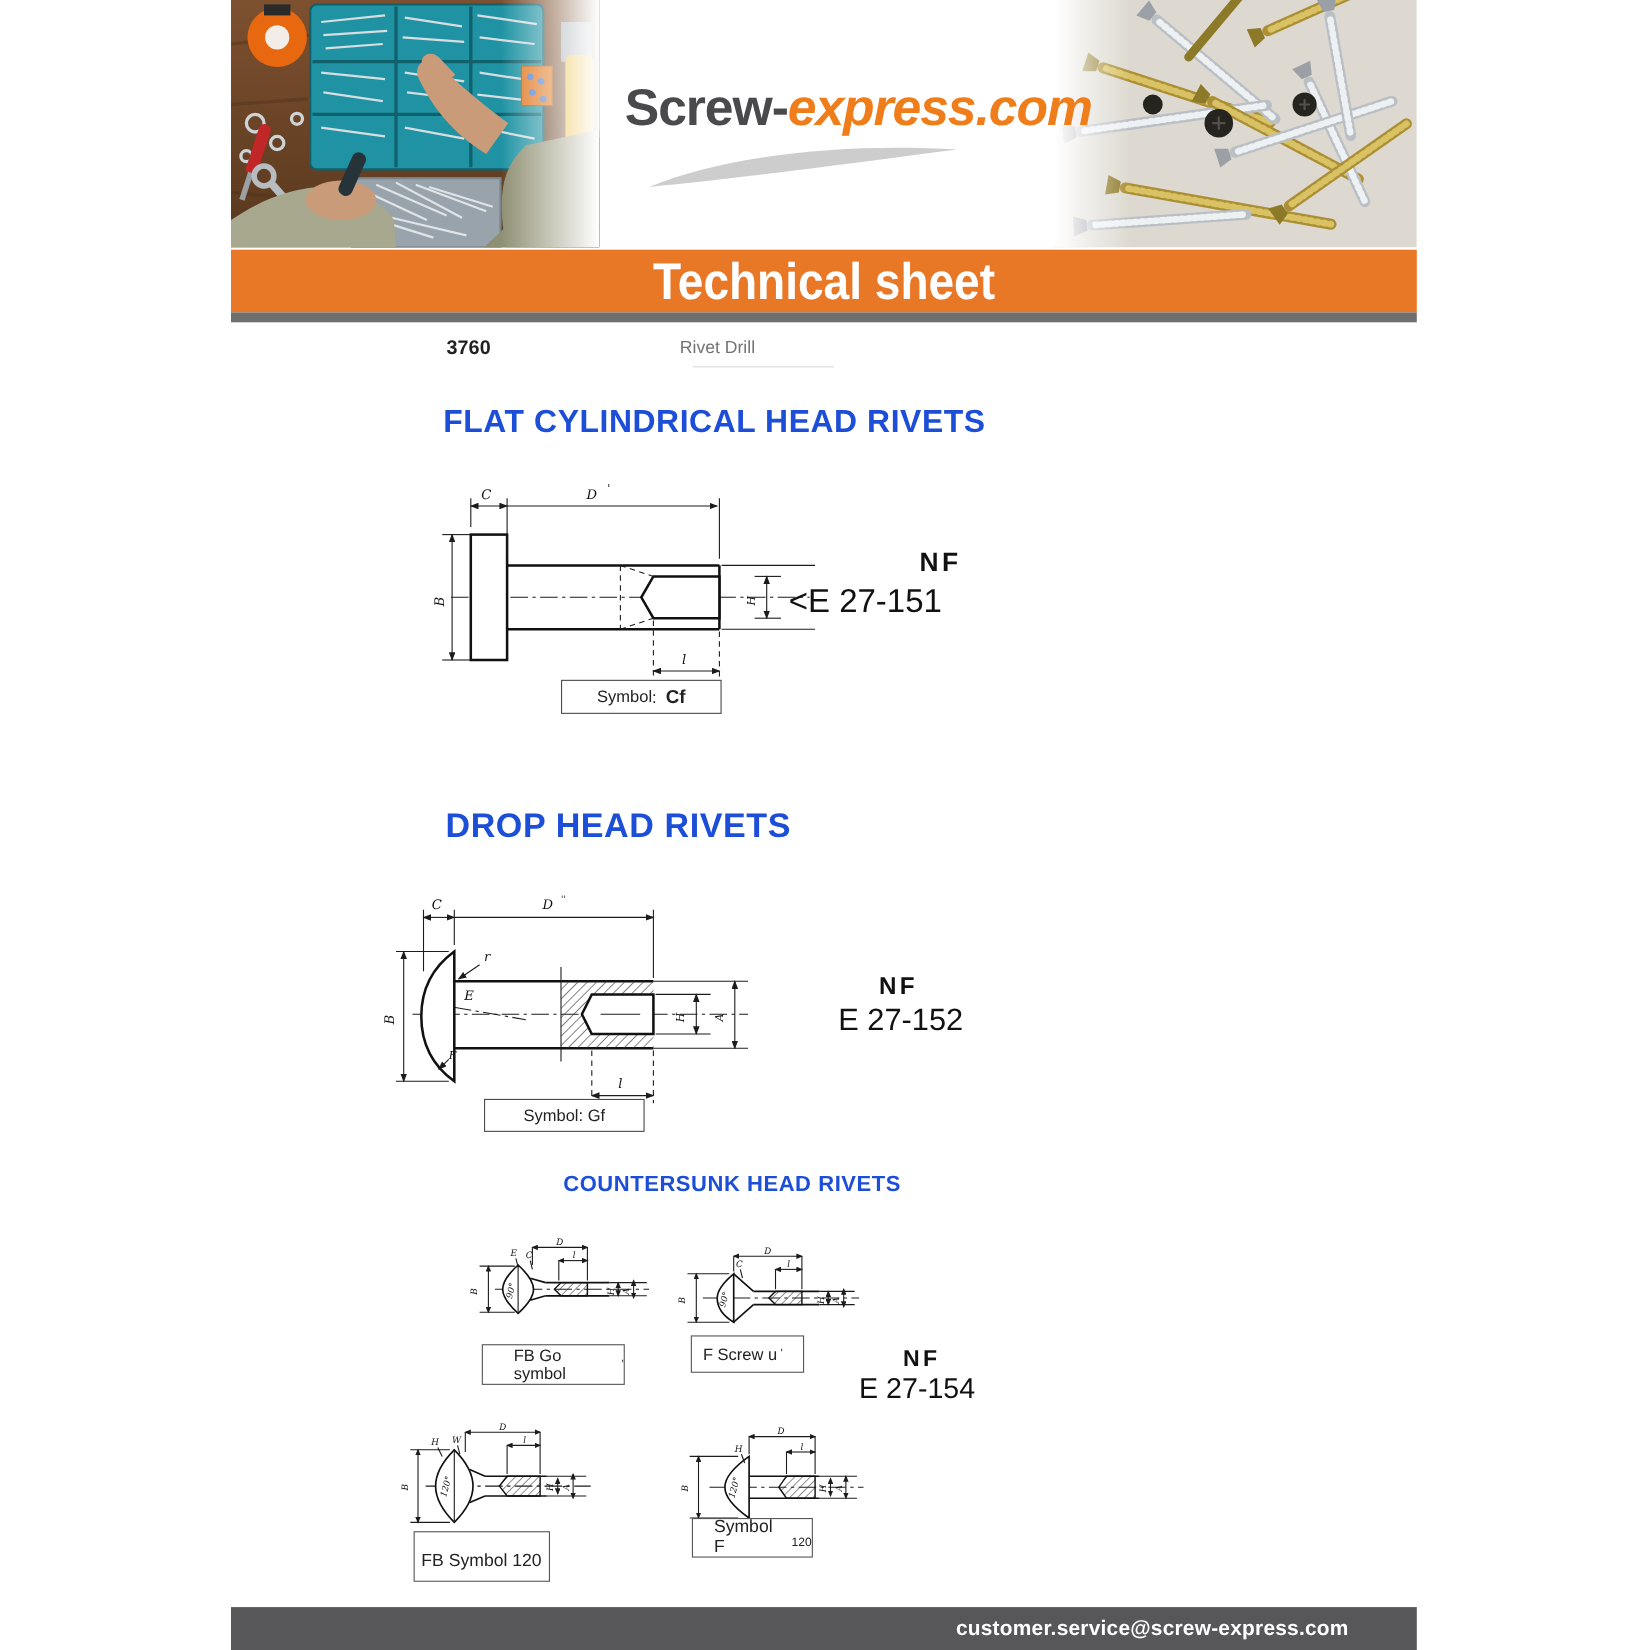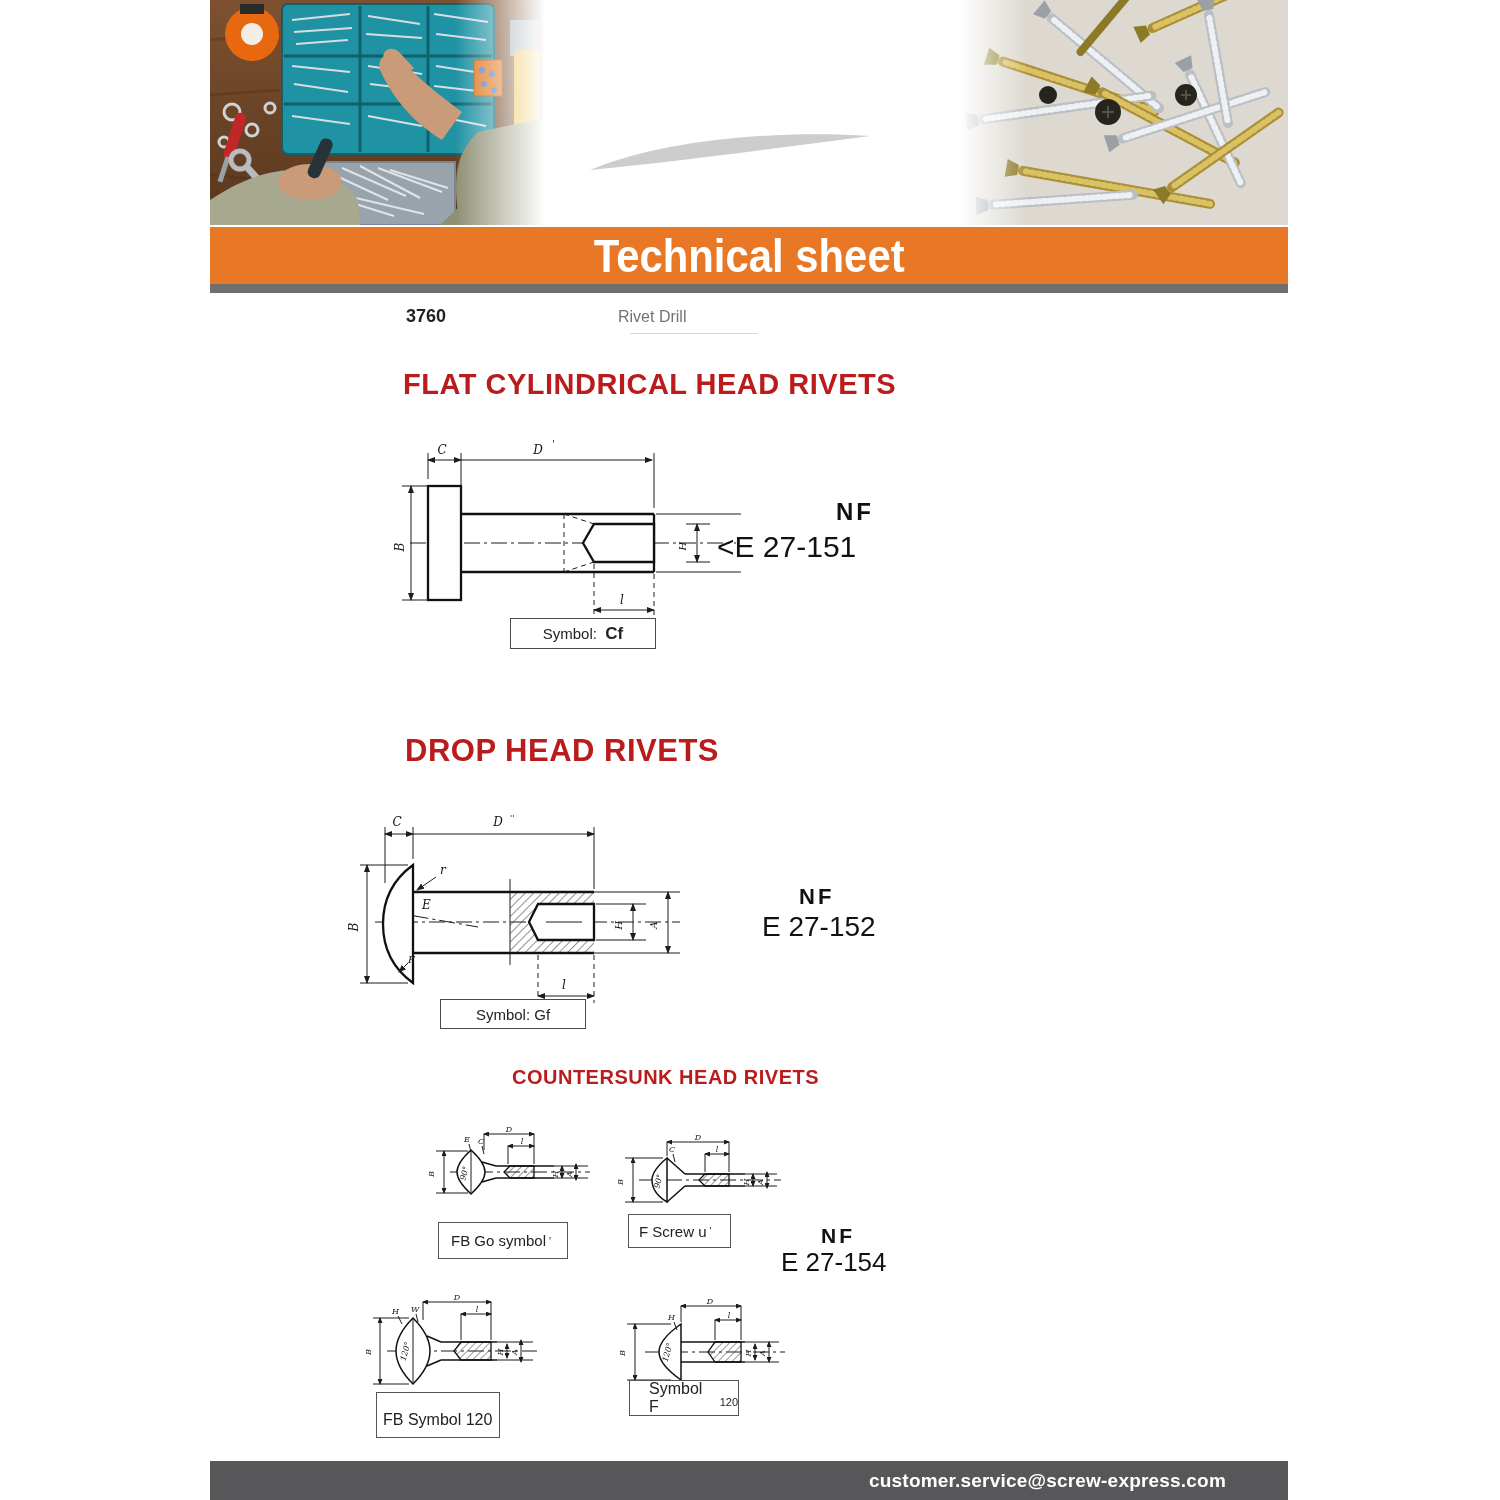--- a/index.html
+++ b/index.html
@@ -19,42 +19,42 @@
   .banner{position:absolute;left:0;top:227px;width:1078px;height:57px;background:#e97826;
           display:flex;align-items:center;justify-content:center;}
   .banner-title{color:#ffffff;font-size:45px;font-weight:800;transform:scaleX(.93) scaleY(1.04);
                 letter-spacing:0;}
   .gray-rule{position:absolute;left:0;top:284px;width:1078px;height:9px;background:#6f6f6f;}
 
   .prod-code{position:absolute;left:196px;top:306px;font-size:18px;font-weight:bold;color:#222;}
   .prod-name{position:absolute;left:408px;top:308px;font-size:16px;color:#737373;}
   .prod-underline{position:absolute;left:420px;top:333px;width:128px;height:1px;background:#d8d8d8;}
 
-  .h1{position:absolute;font-weight:600;color:#b91c1c;letter-spacing:.5px;white-space:nowrap;}
+  .h1{position:absolute;font-weight:600;color:#1d4ed8;letter-spacing:.5px;white-space:nowrap;}
   .title-flat{left:193px;top:368px;font-size:29px;}
   .title-drop{left:195px;top:733px;font-size:31px;}
   .title-cs{left:302px;top:1066px;font-size:20px;}
 
   .nf{position:absolute;font-weight:800;color:#111;letter-spacing:3px;}
   .nfcode{position:absolute;color:#111;white-space:nowrap;}
   .nf1{left:626px;top:498px;font-size:24px;}
   .code1{left:507px;top:530px;font-size:30px;}
   .nf2{left:589px;top:884px;font-size:22px;}
   .code2{left:552px;top:911px;font-size:28px;}
   .nf3{left:611px;top:1224px;font-size:21px;}
   .code3{left:571px;top:1247px;font-size:26px;}
 
   .sym-box{position:absolute;border:1.5px solid #4a4a4a;background:#fff;box-sizing:border-box;
            display:flex;align-items:center;font-size:15px;color:#222;}
   .sym1{left:300px;top:618px;width:146px;height:31px;padding:0 14px;justify-content:center;}
   .sym1 .val{font-weight:bold;font-size:17px;}
   .sym2{left:230px;top:999px;width:146px;height:30px;justify-content:center;}
   .vbox{position:absolute;border:1.2px solid #555;background:#fff;box-sizing:border-box;
         display:flex;align-items:center;color:#222;}
-  .vboxA{left:228px;top:1222px;width:130px;height:37px;padding-left:12px;font-size:15px;}
+  .vboxA{left:228px;top:1222px;width:130px;height:37px;padding-left:28px;font-size:15px;}
   .vboxB{left:418px;top:1214px;width:103px;height:34px;padding-left:10px;font-size:15px;}
   .vboxC{left:166px;top:1392px;width:124px;height:46px;padding-left:6px;padding-top:10px;font-size:16px;}
   .vboxD{left:419px;top:1380px;width:110px;height:36px;padding-left:19px;font-size:16px;}
   .tickmark{font-size:11px;vertical-align:super;margin-left:3px;color:#333;}
   .subnum{font-size:11px;margin-left:14px;margin-top:8px;}
 
   .footer{position:absolute;left:0;top:1461px;width:1078px;height:39px;background:#57575a;
           display:flex;align-items:center;justify-content:flex-end;padding-right:62px;
           box-sizing:border-box;}
   .footer a{color:#fff;font-weight:700;font-size:19px;text-decoration:none;letter-spacing:.2px;}
@@ -252,20 +252,21 @@
             <circle cx="90" cy="95" r="9"></circle>
       </g>
       <g stroke="#55504a" stroke-width="2">
         <path d="M144,112 h12 M150,106 v12"></path>
             <path d="M223,95 h10 M228,90 v10"></path>
       </g>
       <rect x="0" y="0" width="70" height="225" fill="url(#fadeL)"></rect>
     </g>
   </svg>
 
+  <div class="logo"><span class="p1">Screw</span><span class="hy">-</span><span class="p2">express.com</span></div>
   <svg class="swoosh" width="300" height="50" viewBox="0 0 300 50">
     <path d="M8,44 C80,14 190,4 288,10 C196,22 92,36 8,44 Z" fill="#c4c4c4" opacity=".85"></path>
   </svg>
 
   <div class="banner">
     <div class="banner-title">Technical sheet</div>
   </div>
   <div class="gray-rule"></div>
 
   <div class="prod-code">3760</div>

